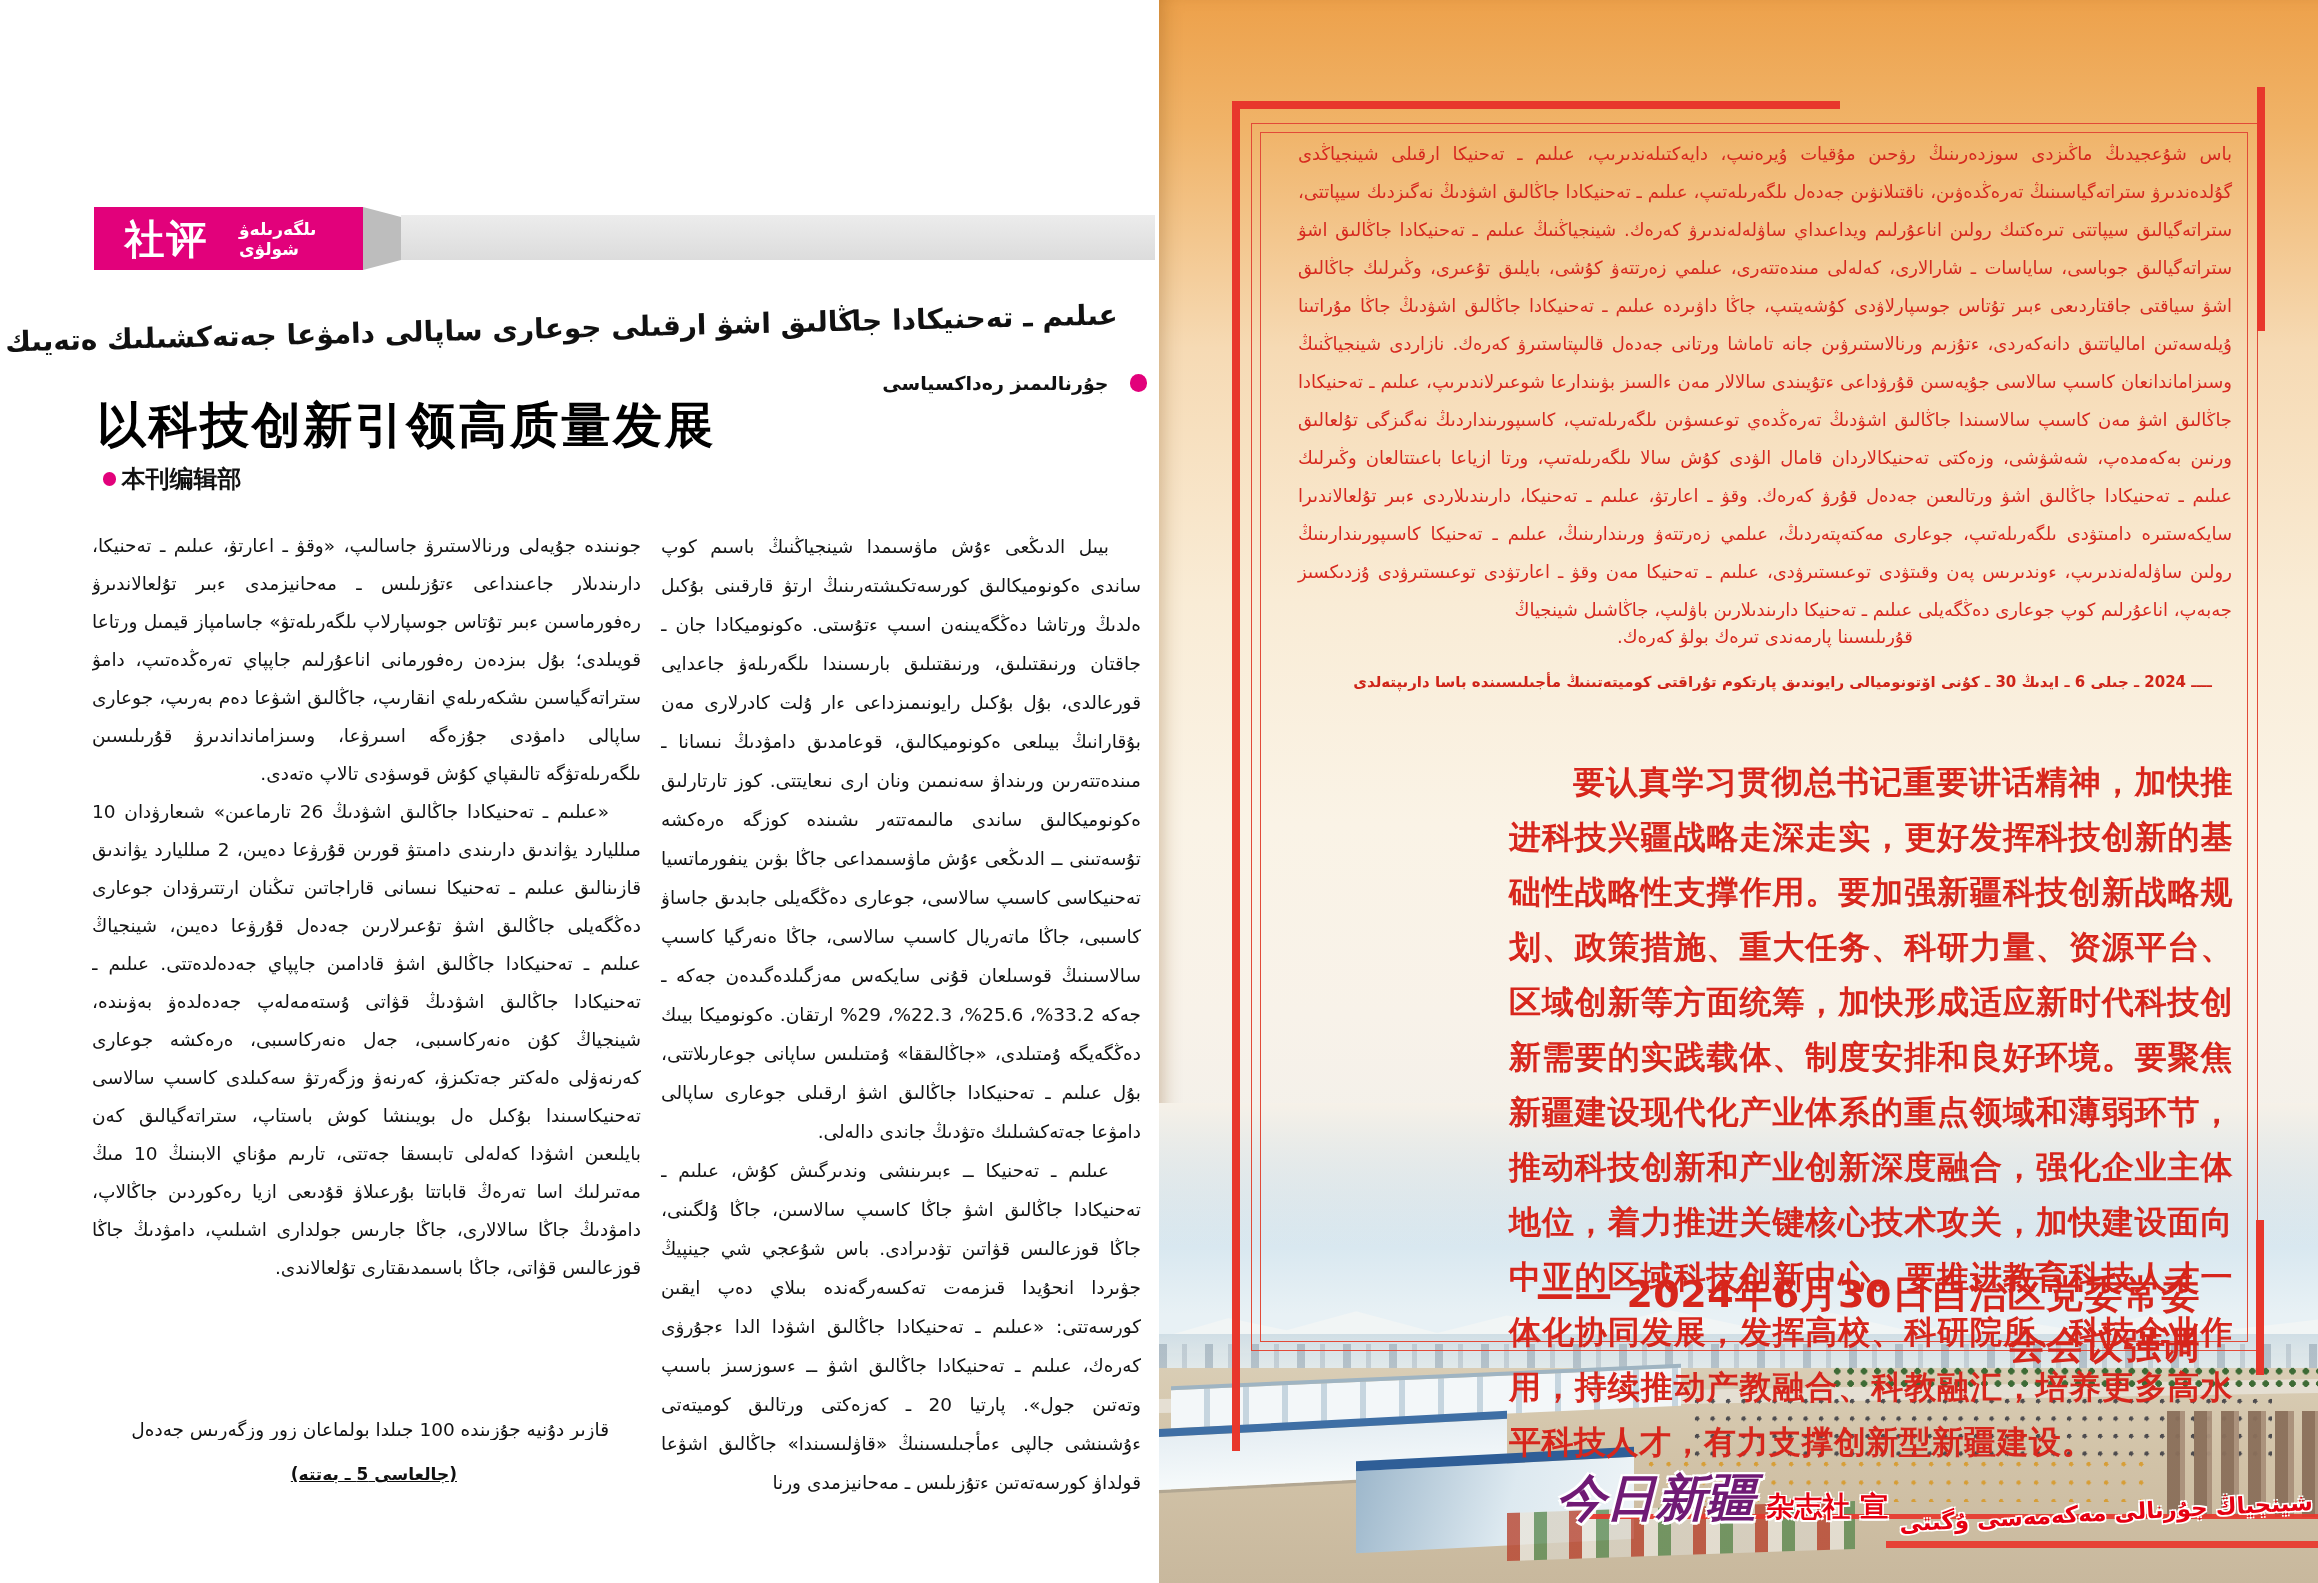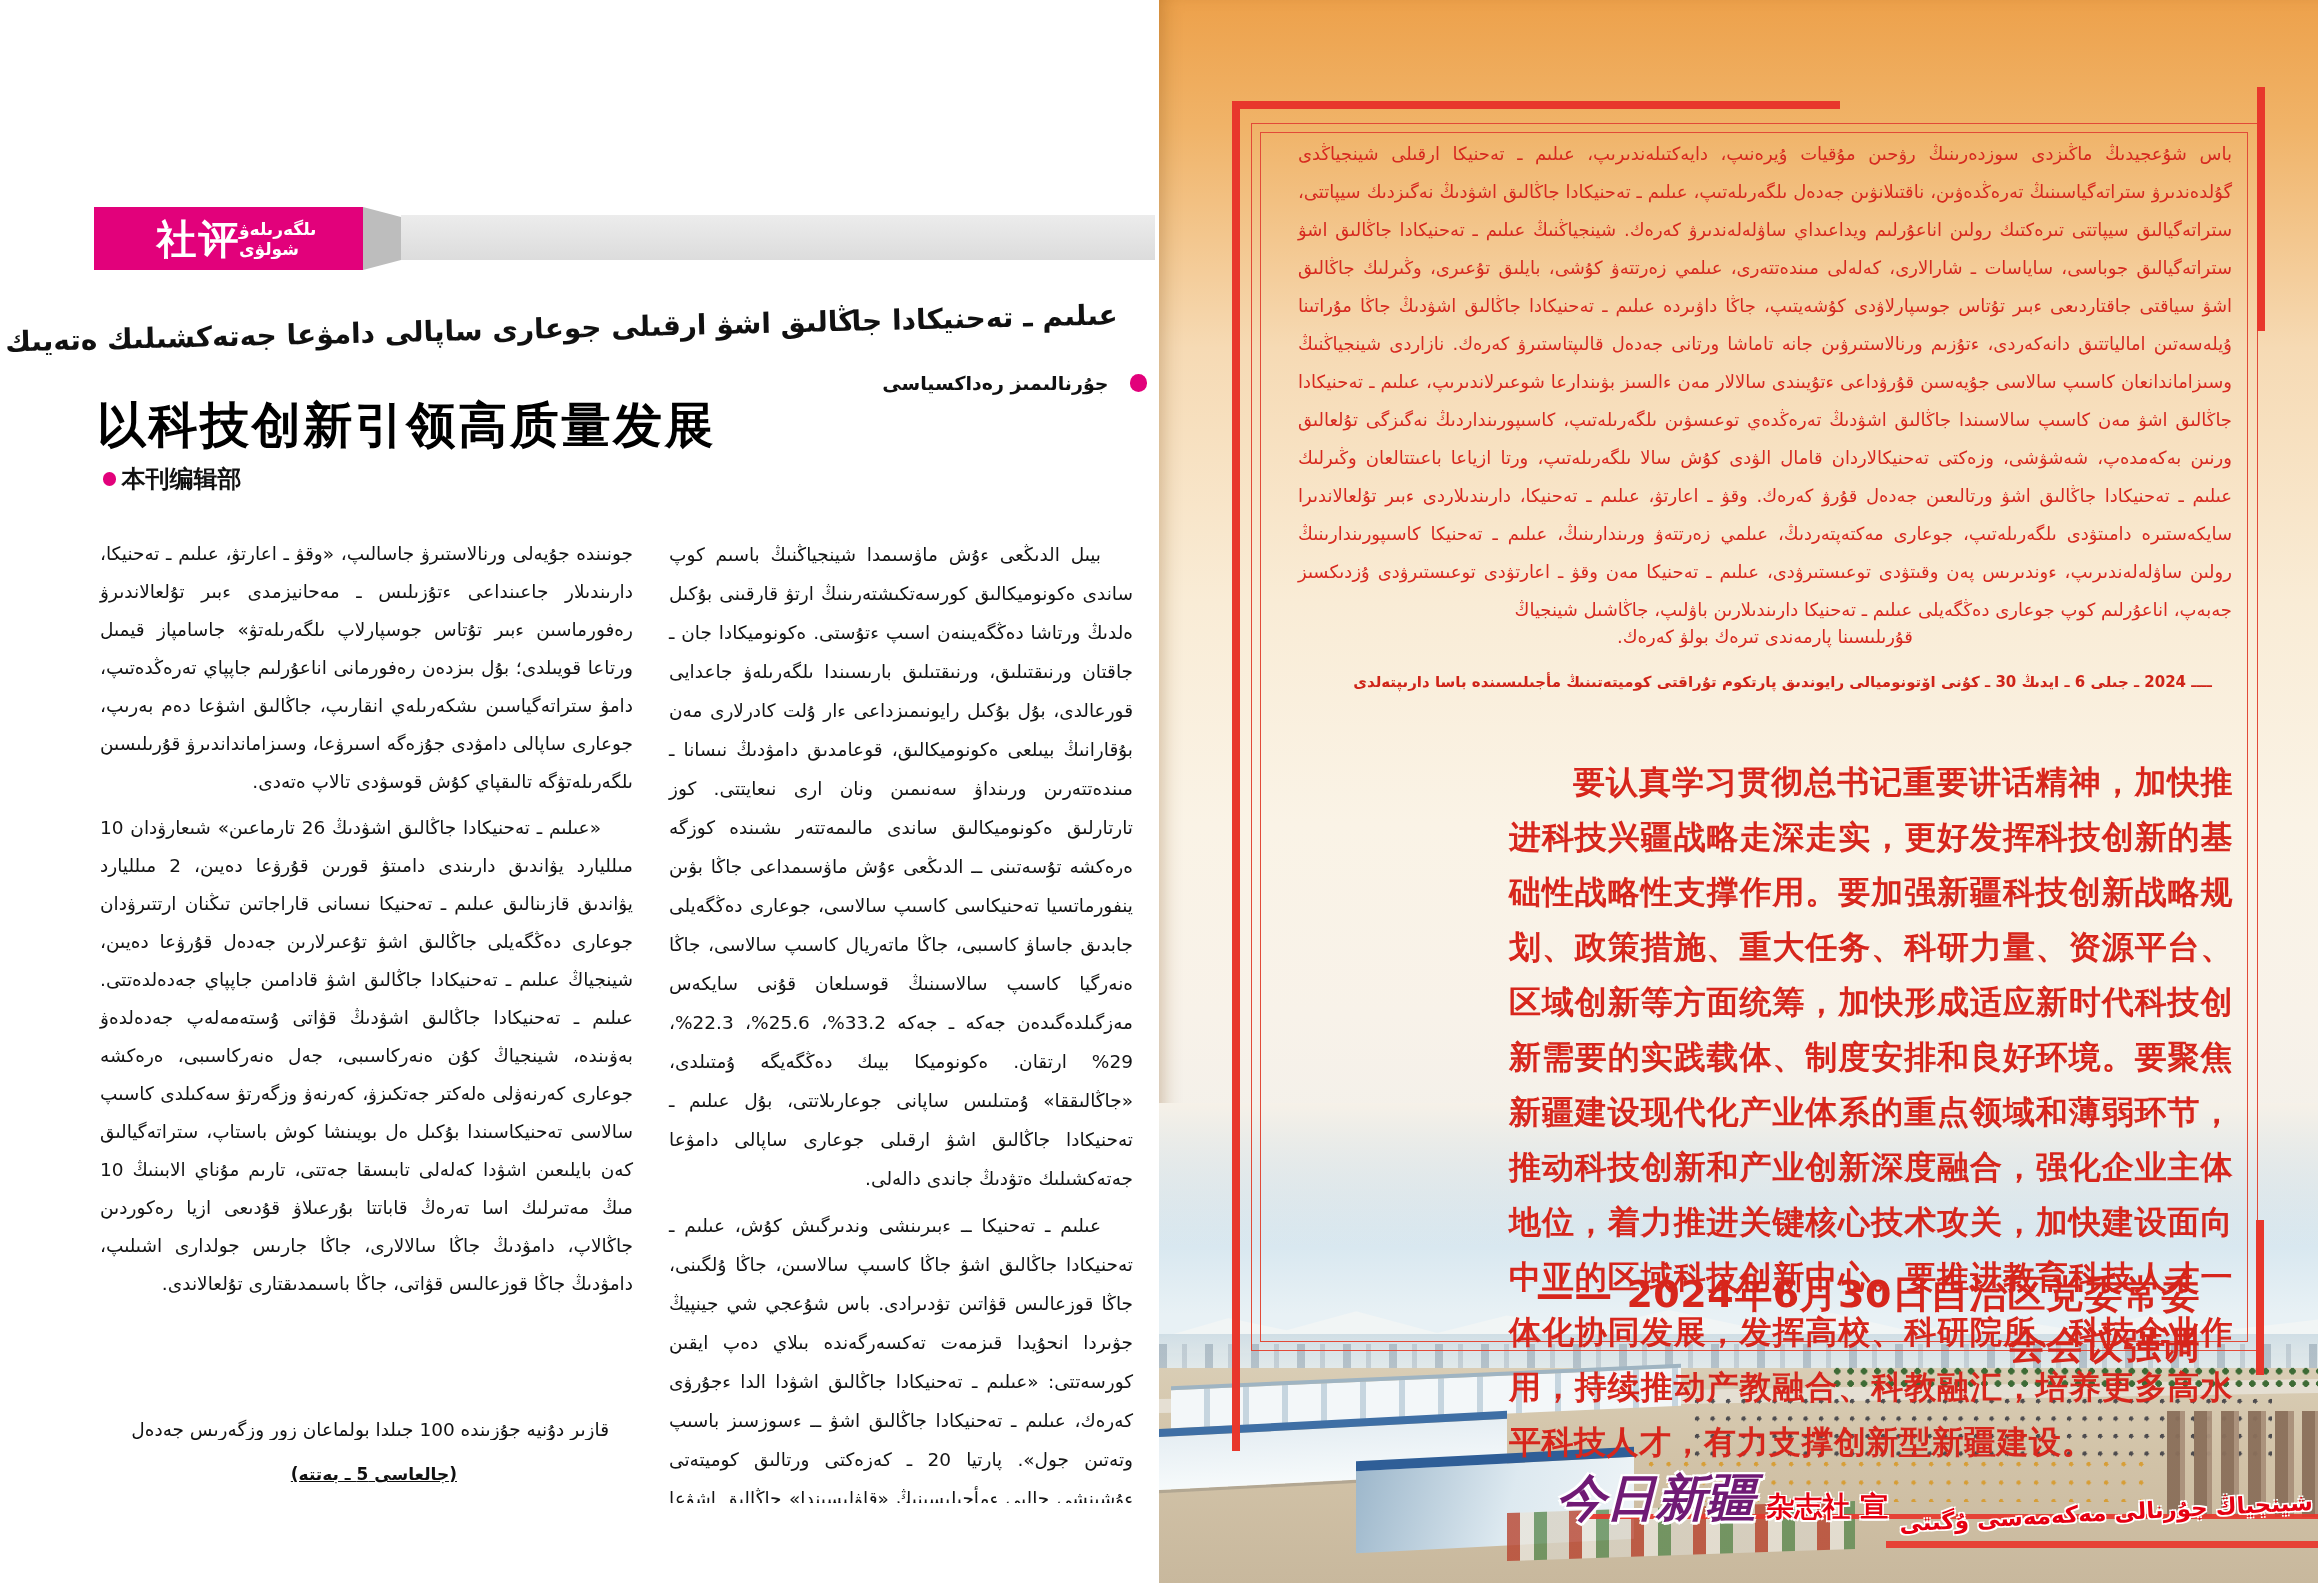--- a/index.html
+++ b/index.html
@@ -1,40 +1,40 @@
 <!DOCTYPE html>
 <html lang="kk" style="font-size:8.2px"><head>
 <meta charset="utf-8">
 <style>
   html,body{margin:0;padding:0;background:#ffffff;}
   body{width:2319px;height:1584px;position:relative;overflow:hidden;
        font-family:"DejaVu Sans",sans-serif;color:#111;}
   .abs{position:absolute;}
   
   .badge{left:94px;top:207px;width:145px;height:63px;background:#e2017b;
-         display:flex;align-items:center;justify-content:center;gap:7.2px;padding-left:32px;}
+         display:flex;align-items:center;justify-content:center;gap:7.2px;}
   .badge .cn{color:#fff;font-size:40px;font-weight:900;letter-spacing:2.1px;line-height:1;}
   .badge-kz{left:239px;top:207px;width:124px;height:63px;background:#e2017b;
             display:flex;align-items:center;justify-content:center;}
   .badge-kz span{color:#fff;font-size:17px;font-weight:700;}
   .fold{left:363px;top:207px;width:38px;height:63px;background:#bdbdbd;
         clip-path:polygon(0 0,100% 16%,100% 84%,0 100%);}
   .hbar{left:401px;top:215px;width:754px;height:45px;
         background:linear-gradient(180deg,#ececec,#dcdcdc);}
   .headline-kz{left:72px;top:281px;width:1046px;height:103px;direction:rtl;
                font-size:28px;font-weight:800;text-align:center;white-space:nowrap;
                transform:rotate(-1.4deg);line-height:93px;}
   .byline-kz{left:608px;top:372px;width:539px;direction:rtl;font-size:19px;font-weight:700;
              display:flex;align-items:center;gap:21px;}
   .dot{width:17.5px;height:17.5px;border-radius:50%;background:#e2017b;display:inline-block;flex:0 0 auto;}
   .headline-cn{left:97px;top:393px;font-size:49px;font-weight:900;letter-spacing:2.6px;color:#000;}
   .byline-cn{left:103px;top:463px;font-size:24px;font-weight:700;display:flex;align-items:center;gap:5.2px;}
   .col{position:absolute;direction:rtl;font-size:18.5px;line-height:39px;overflow:hidden;
        text-align:justify;color:#141414;}
-  .col p{margin:8px;}
+  .col p{margin:0;}
   .ind{text-indent:32px;}
   .col1{left:661px;top:527px;width:480px;height:976px;}
   .col2{left:92px;top:527px;width:549px;height:892px;line-height:38px;}
   .lastline{left:92px;top:1419px;width:549px;direction:rtl;font-size:18.5px;text-indent:32px;
             white-space:nowrap;overflow:hidden;}
   .note{left:96px;top:1464px;width:361px;direction:rtl;text-align:right;font-size:17px;font-weight:700;text-decoration:underline;}
   
   .rpage{left:1159px;top:0;width:1159px;height:1584px;
          background:linear-gradient(180deg,#eda14b 0%,#f0b368 8%,#f6dab4 22%,#f9ecd6 38%,
                      #faf3e6 52%,#f8f2e9 64%,#f3f0ea 72%);

